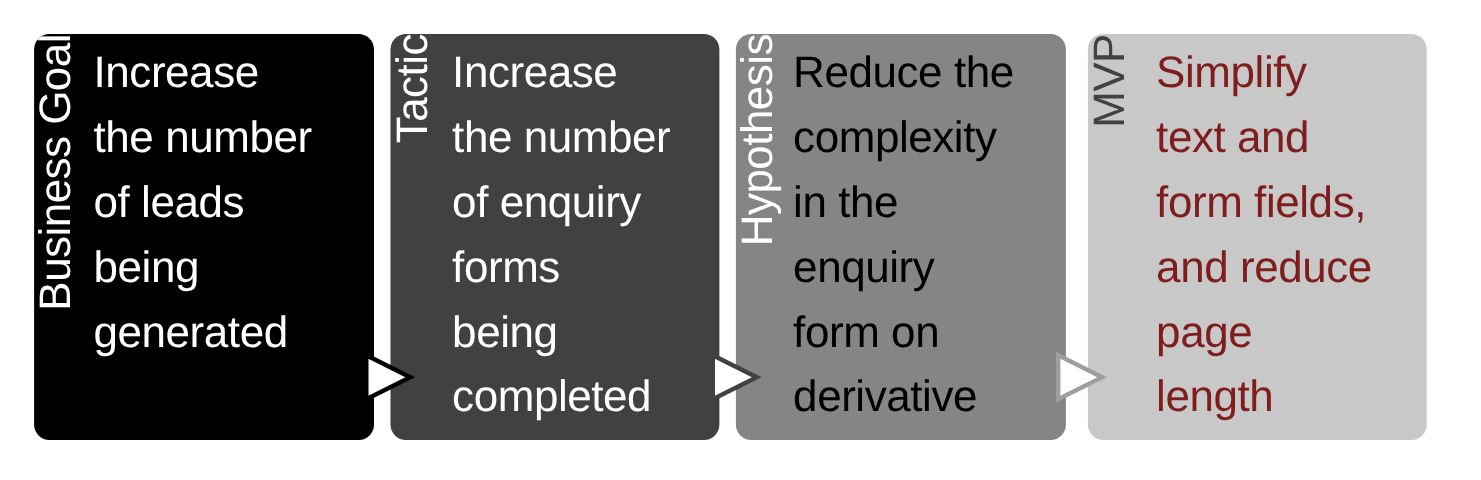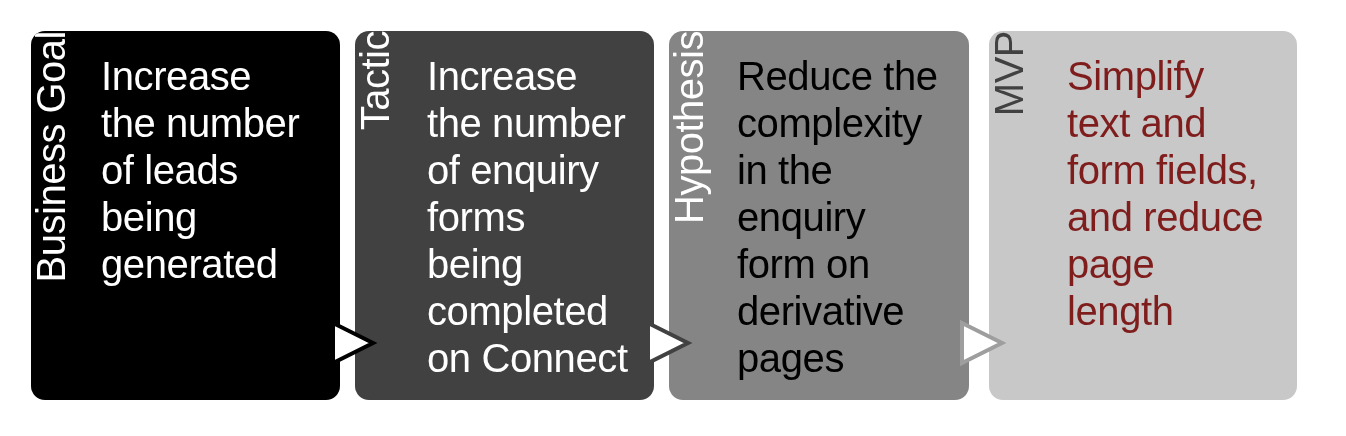--- a/index.html
+++ b/index.html
@@ -36,25 +36,25 @@
     font-size: 40px;
     line-height: 1;
     letter-spacing: -0.5px;
     white-space: nowrap;
     padding: 6px 0 0 0;
     margin: 0;
     flex: 0 0 auto;
   }
   .stage-text {
     font-size: 40px;
-    line-height: 47px;
+    line-height: 59px;
     letter-spacing: -0.4px;
     white-space: pre-line;
     padding-top: 6px;
-    margin: 16px;
+    margin: 0;
     flex: 1 1 auto;
   }
 
   
   #stage-business-goal { left: 31px;  width: 309px; }
   #stage-tactic        { left: 355px; width: 299px; }
   #stage-hypothesis    { left: 669px; width: 300px; }
   #stage-mvp           { left: 989px; width: 308px; }
 
   #stage-business-goal .stage-label { padding-left: 8px; }

